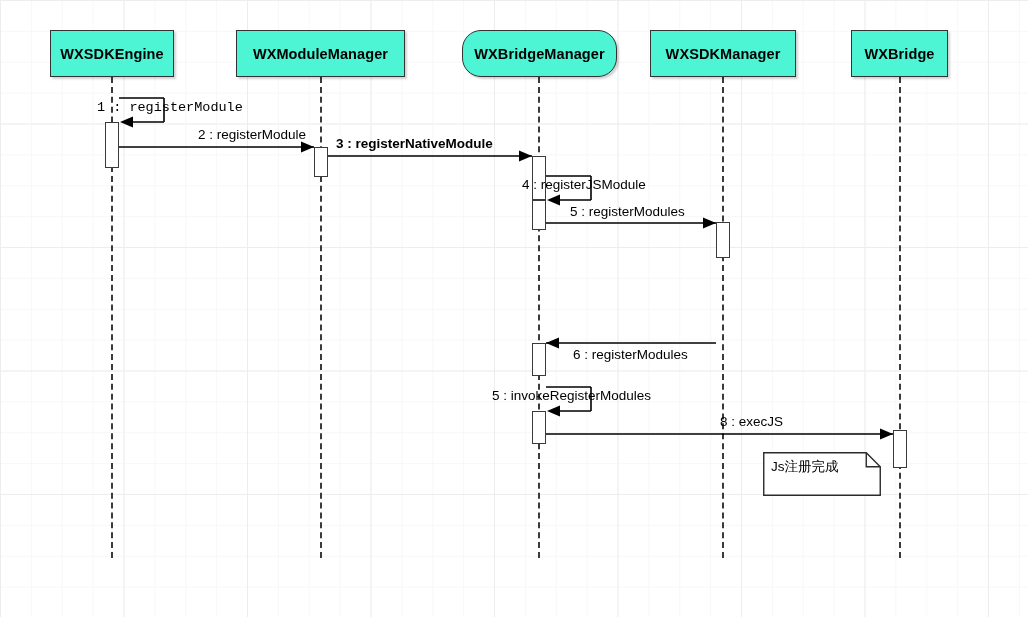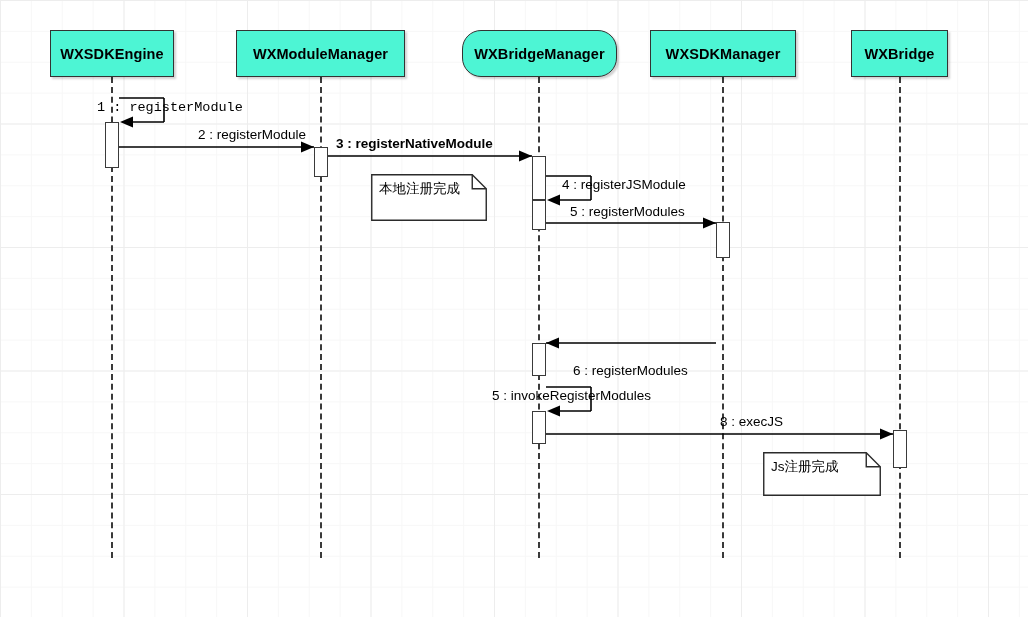--- a/index.html
+++ b/index.html
@@ -70,27 +70,20 @@
       <span>WXBridge</span>
     </div>
     <div class="activation" style="left: 105px; top: 122px; width: 14px; height: 46px;"></div>
     <div class="activation" style="left: 314px; top: 147px; width: 14px; height: 30px;"></div>
     <div class="activation" style="left: 532px; top: 156px; width: 14px; height: 44px;"></div>
     <div class="activation" style="left: 532px; top: 200px; width: 14px; height: 30px;"></div>
     <div class="activation" style="left: 716px; top: 222px; width: 14px; height: 36px;"></div>
     <div class="activation" style="left: 532px; top: 343px; width: 14px; height: 33px;"></div>
     <div class="activation" style="left: 532px; top: 411px; width: 14px; height: 33px;"></div>
     <div class="activation" style="left: 893px; top: 430px; width: 14px; height: 38px;"></div>
-    <div class="note" style="left: 371px; top: 174px; width: 116px; height: 47px; background: transparent;">
-      <svg width="116" height="47" viewBox="0 0 116 47" style="position: absolute; left: 0px; top: 0px;">
-        <path d="M0.75,0.75 L101.25,0.75 L115.25,14.75 L115.25,46.25 L0.75,46.25 Z" fill="#ffffff" stroke="#2b2b2b" stroke-width="1.4"></path>
-        <path d="M101.25,0.75 L101.25,14.75 L115.25,14.75" fill="none" stroke="#2b2b2b" stroke-width="1.4"></path>
-      </svg>
-      <div class="note-text">本地注册完成</div>
-    </div>
     <div class="note" style="left: 763px; top: 452px; width: 98px; height: 44px; background: transparent;">
       <svg width="118" height="44" viewBox="0 0 118 44" style="position: absolute; left: 0px; top: 0px;">
         <path d="M0.75,0.75 L103.25,0.75 L117.25,14.75 L117.25,43.25 L0.75,43.25 Z" fill="#ffffff" stroke="#2b2b2b" stroke-width="1.4"></path>
         <path d="M103.25,0.75 L103.25,14.75 L117.25,14.75" fill="none" stroke="#2b2b2b" stroke-width="1.4"></path>
       </svg>
       <div class="note-text">Js注册完成</div>
     </div>
     <svg class="overlay" id="arrow-layer" viewBox="0 0 1028 617">
       <g>
         <line x1="119" y1="98" x2="164" y2="98" stroke="#000000" stroke-width="1.6"></line>
@@ -127,18 +120,18 @@
         <path d="M547,411 L560,405.5 L560,416.5 Z" fill="#000000"></path>
       </g>
       <g>
         <line x1="546" y1="434" x2="893" y2="434" stroke="#000000" stroke-width="1.6"></line>
         <path d="M893,434 L880,428.5 L880,439.5 Z" fill="#000000"></path>
       </g>
     </svg>
 <div class="msg-label" style="left: 97px; top: 100px; font-family: Liberation Mono, monospace;">1 : registerModule</div>
     <div class="msg-label" style="left: 169px; top: 127px; margin-left: 29px;">2 : registerModule</div>
     <div class="msg-label" style="left: 336px; top: 136px; font-weight: bold;">3 : registerNativeModule</div>
-    <div class="msg-label" style="left: 522px; top: 177px; margin-left: 40px;">4 : registerJSModule</div>
+    <div class="msg-label" style="left: 522px; top: 177px;">4 : registerJSModule</div>
     <div class="msg-label" style="left: 570px; top: 204px; text-align: center;">5 : registerModules</div>
-    <div class="msg-label" style="left: 573px; top: 363px;">6 : registerModules</div>
+    <div class="msg-label" style="left: 573px; top: 347px;">6 : registerModules</div>
     <div class="msg-label" style="left: 492px; top: 388px;">5 : invokeRegisterModules</div>
     <div class="msg-label" style="left: 679px; top: 414px; margin-left: 41px;">8 : execJS</div>
   </div>
 
 </body></html>

